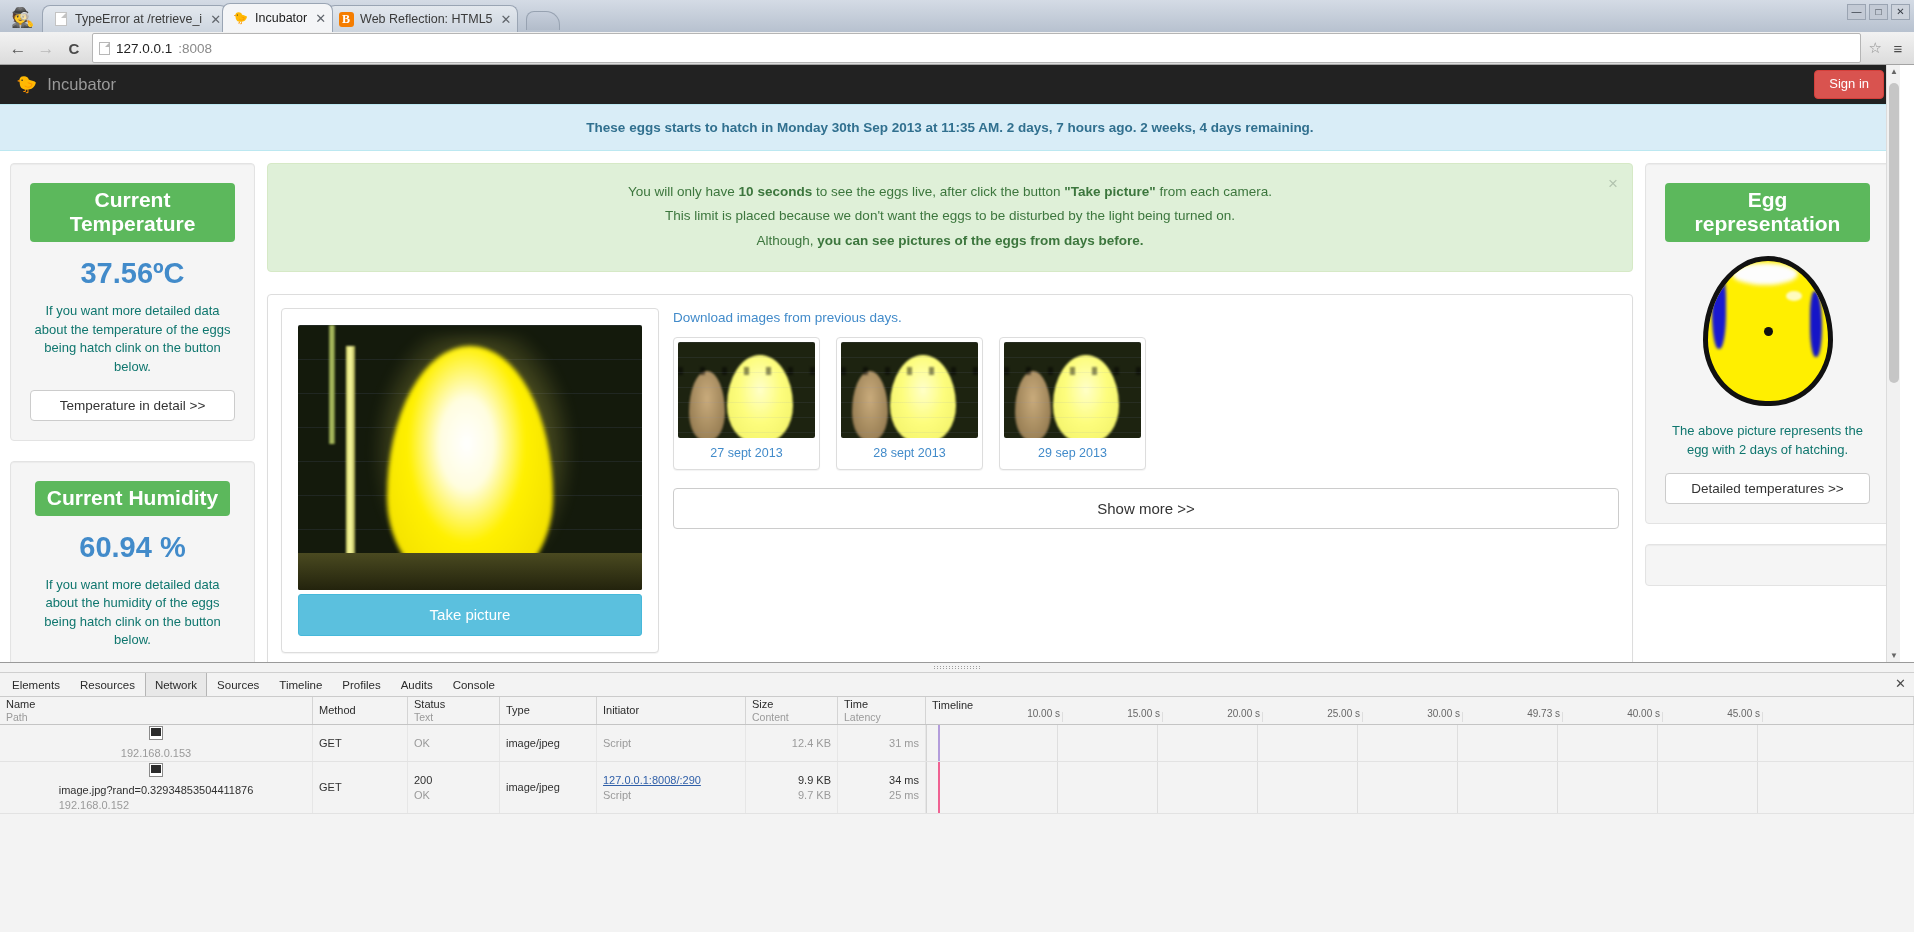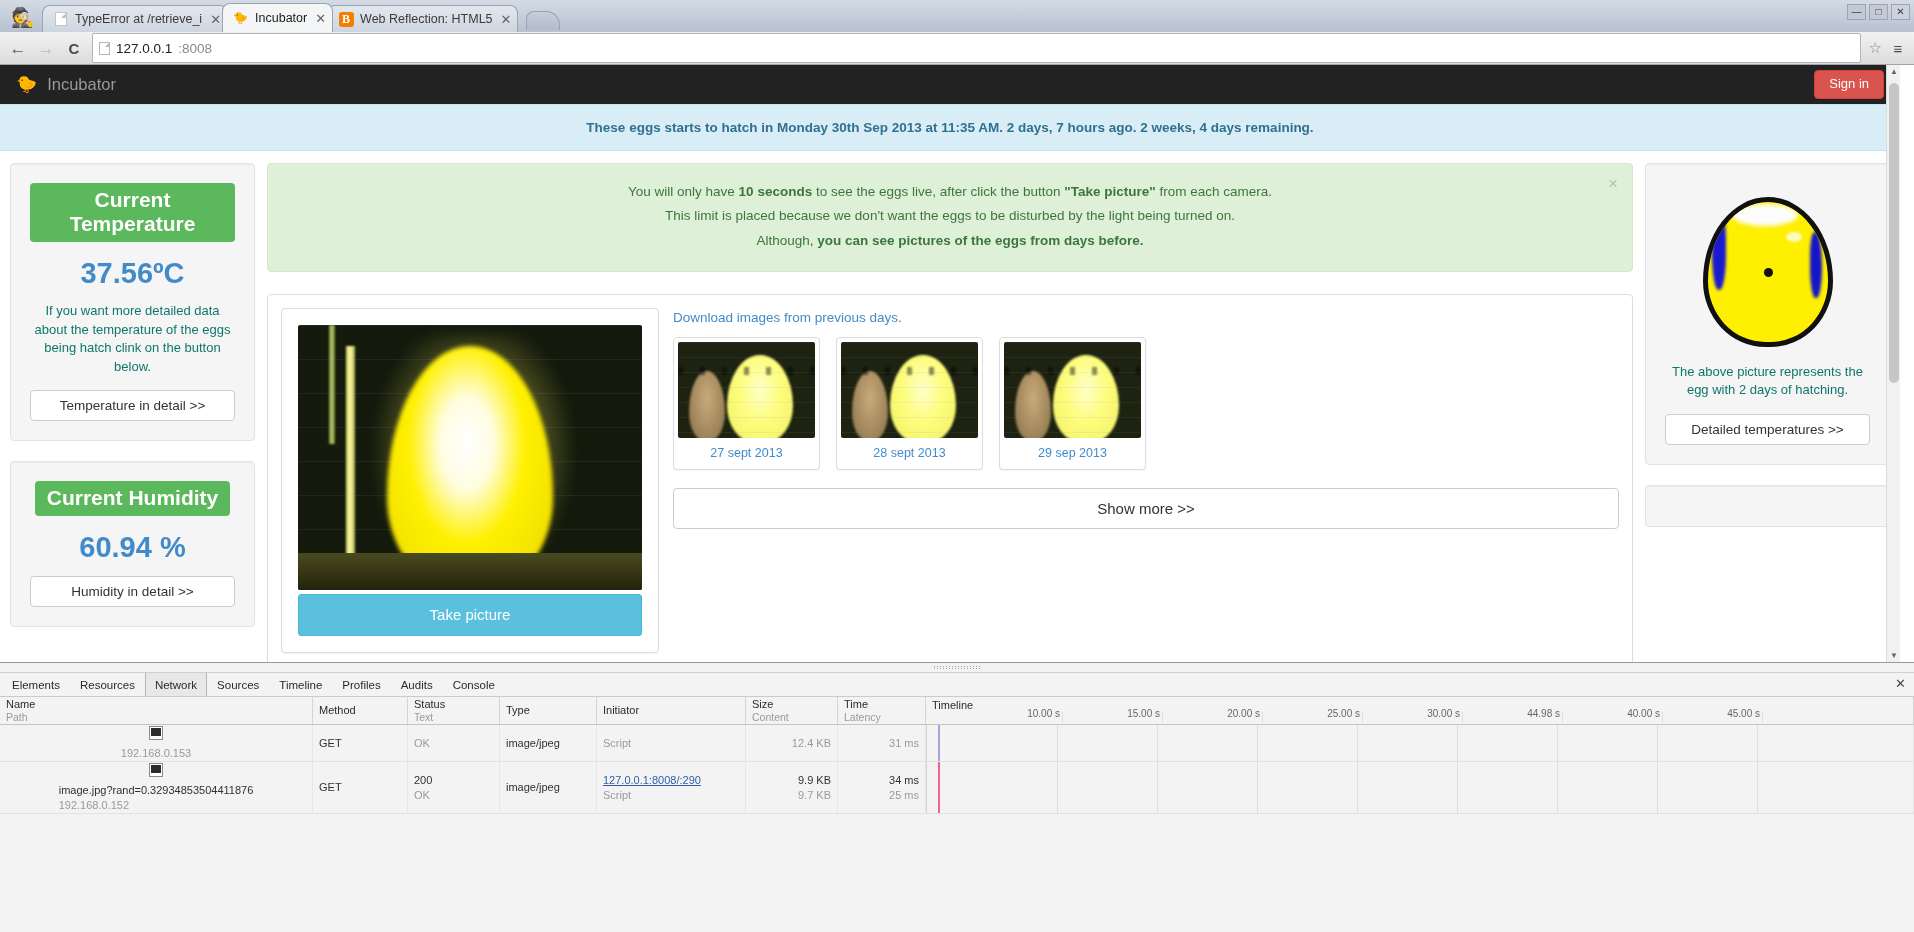--- a/index.html
+++ b/index.html
@@ -698,20 +698,21 @@
           <div class="well">
             <div class="label-green">Current Temperature</div>
             <div class="big-value">37.56ºC</div>
             <p>If you want more detailed data about the temperature of the eggs being hatch clink on the button below.</p>
             <div class="btn-default">Temperature in detail &gt;&gt;</div>
           </div>
 
           <div class="well">
             <div class="label-green">Current Humidity</div>
             <div class="big-value">60.94 %</div>
+            <p>If you want more detailed data about the humidity of the eggs being hatch clink on the button below.</p>
             <div class="btn-default">Humidity in detail &gt;&gt;</div>
           </div>
 
         </div>
 
         <div class="col-mid">
 
           <div class="alert-success">
             <span class="alert-close">×</span>
             <div>
@@ -773,20 +774,21 @@
               </div>
 
               <div class="show-more">Show more &gt;&gt;</div>
             </div>
 
           </div>
         </div>
 
         <div class="col-right">
           <div class="well">
+            <div class="label-green">Egg representation</div>
             <div class="egg-rep-img">
               <div class="shell">
                 <div class="blue-l"></div>
                 <div class="blue-r"></div>
                 <div class="white-top"></div>
                 <div class="wpatch"></div>
                 <div class="embryo"></div>
               </div>
             </div>
             <p>The above picture represents the egg with 2 days of hatching.</p>
@@ -871,21 +873,21 @@
               <div class="tl-tick" style="left:330px">
                   <span>20.00 s</span>
                 </div>
               <div class="tl-tick" style="left:430px">
                   <span>25.00 s</span>
                 </div>
               <div class="tl-tick" style="left:530px">
                   <span>30.00 s</span>
                 </div>
               <div class="tl-tick" style="left:630px">
-                  <span>44.98 s</span>
+                  <span>49.73 s</span>
                 </div>
               <div class="tl-tick" style="left:730px">
                   <span>40.00 s</span>
                 </div>
               <div class="tl-tick" style="left:830px">
                   <span>45.00 s</span>
                 </div>
             </div>
           </div>
         </div>

